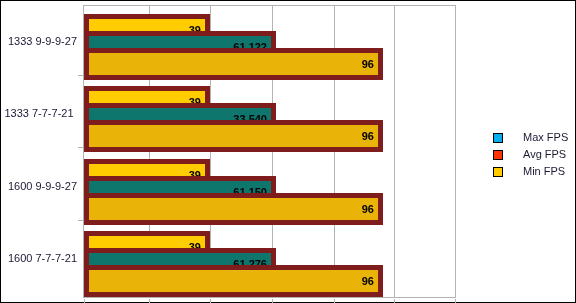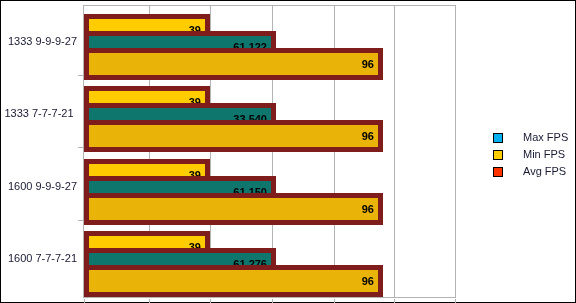--- a/index.html
+++ b/index.html
@@ -191,22 +191,22 @@
     </div>
 
   </div>
 
   <div id="legend">
     <div class="legend-row">
       <span class="legend-swatch" style="background:#00b0f0;"></span>
       <span class="legend-label">Max FPS</span>
     </div>
     <div class="legend-row">
+      <span class="legend-swatch" style="background:#ff3300;"></span>
+      <span class="legend-label">Avg FPS</span>
+    </div>
+    <div class="legend-row">
       <span class="legend-swatch" style="background:#ffcc00;"></span>
       <span class="legend-label">Min FPS</span>
     </div>
-    <div class="legend-row">
-      <span class="legend-swatch" style="background:#ff3300;"></span>
-      <span class="legend-label">Avg FPS</span>
-    </div>
   </div>
 
 </div>
 
 </body></html>

